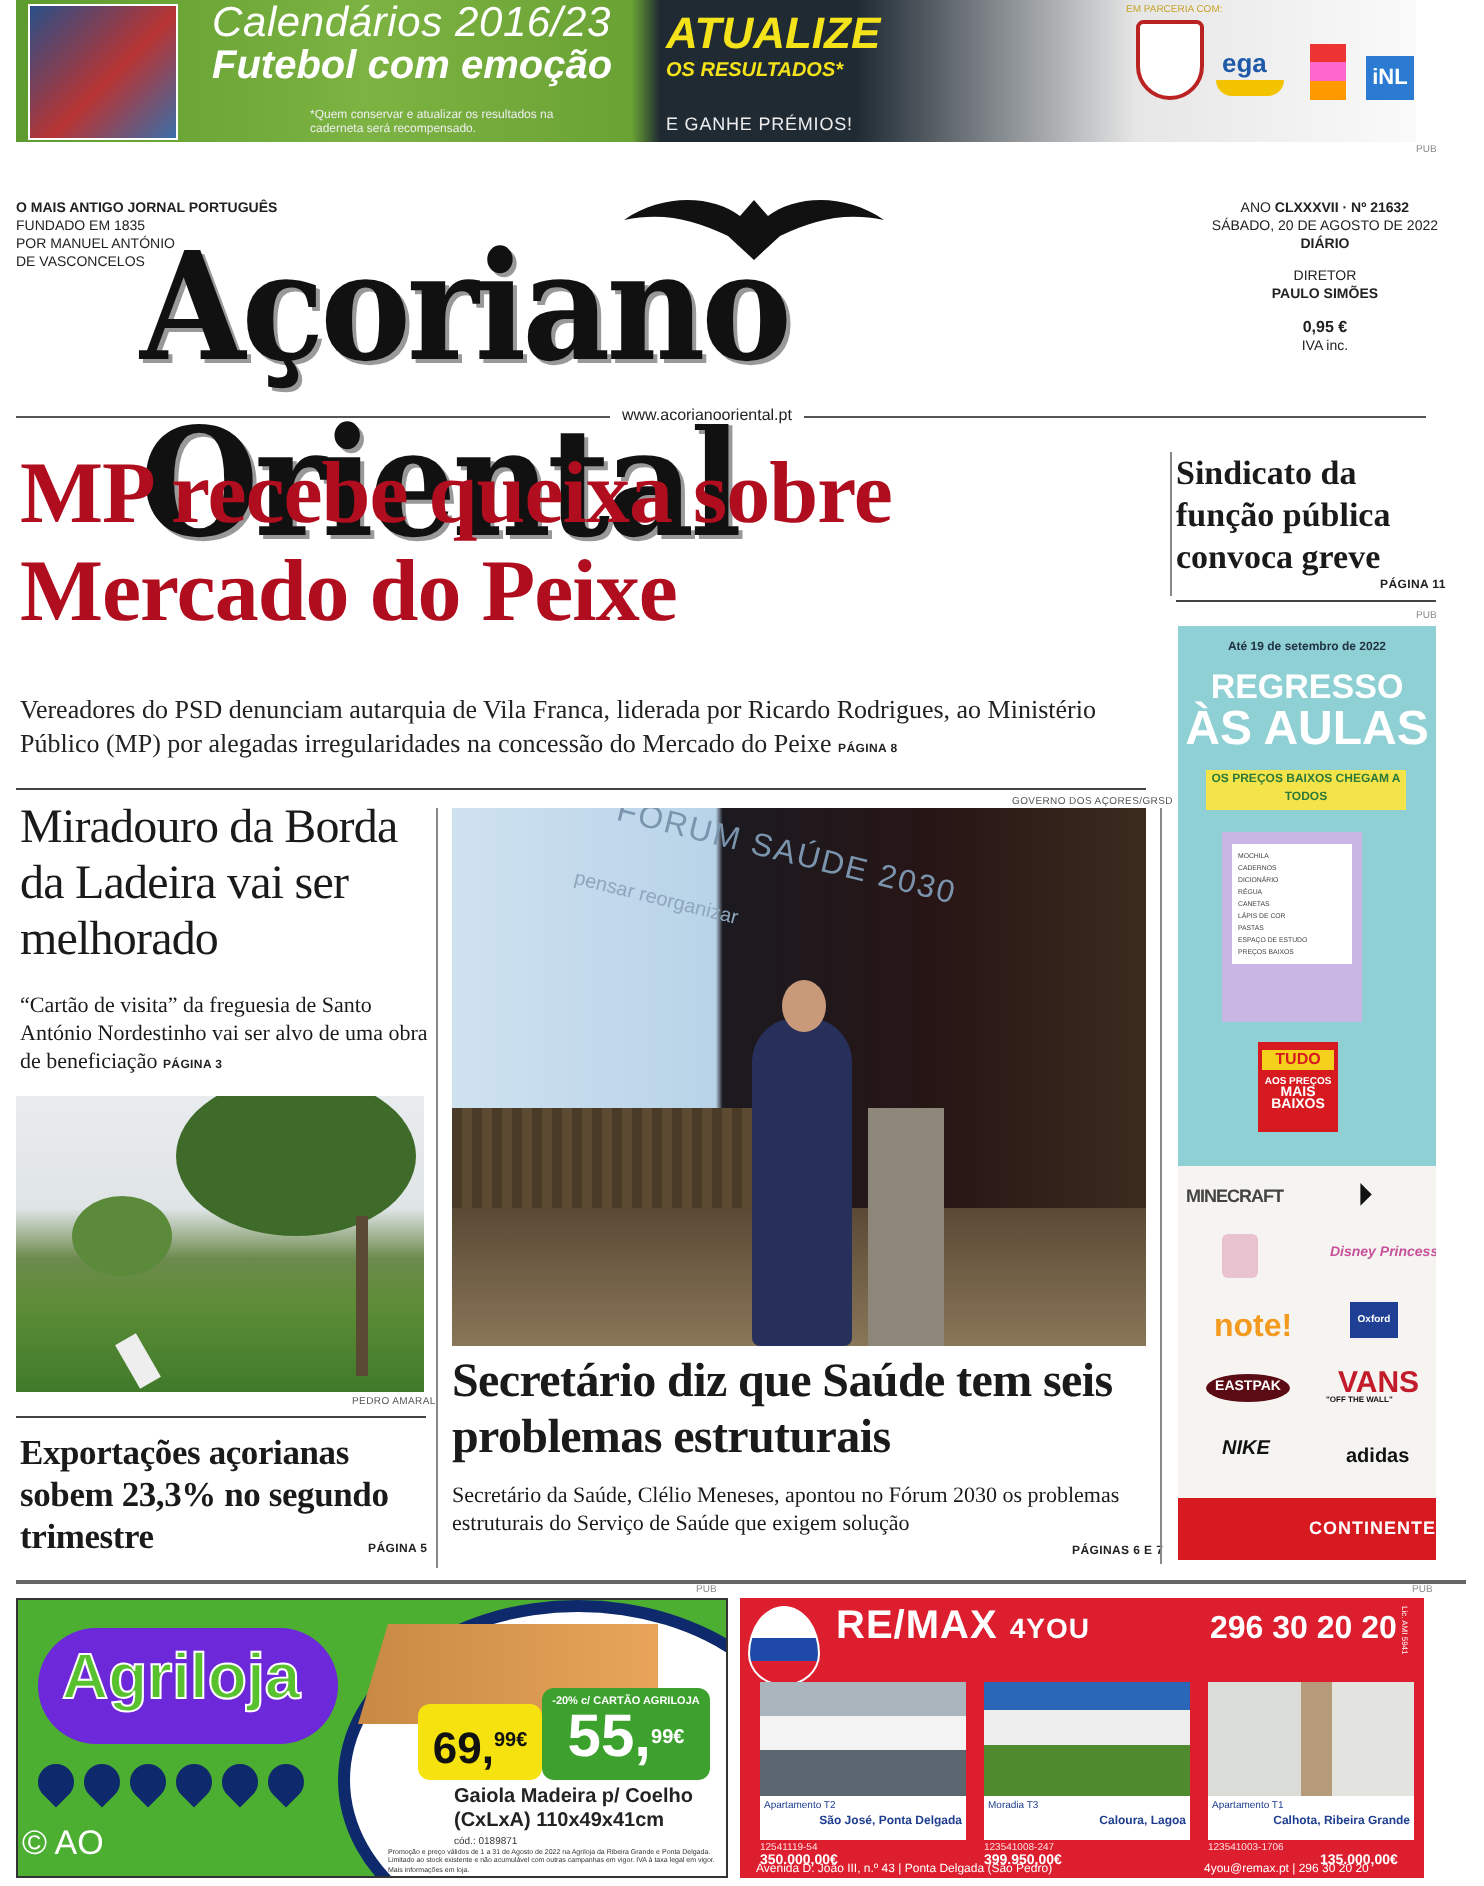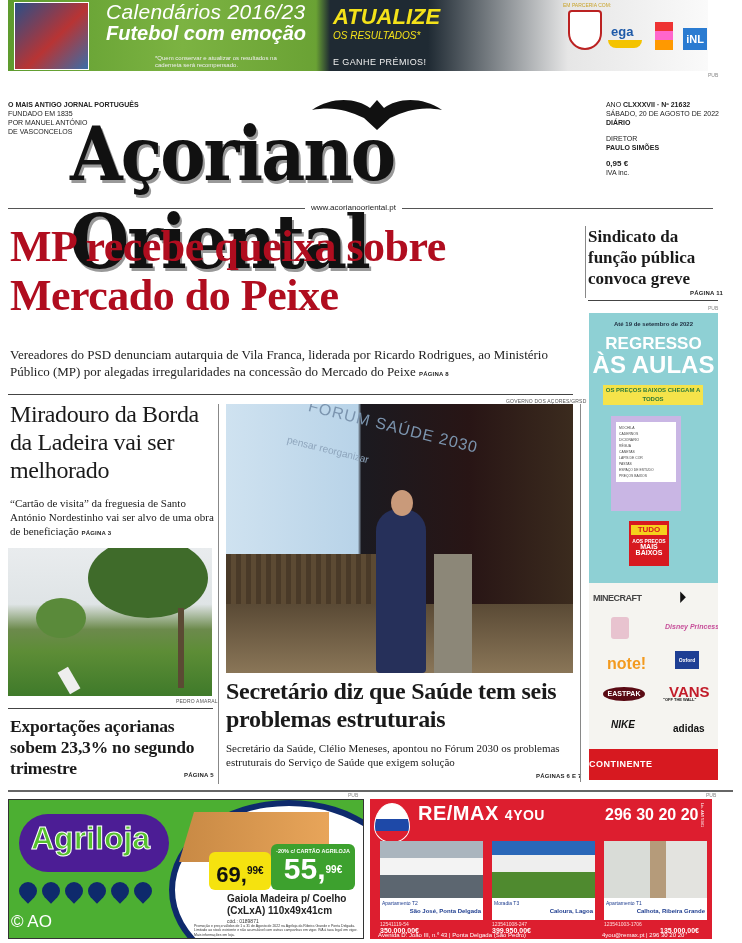--- a/index.html
+++ b/index.html
@@ -7,36 +7,36 @@
   .abs{position:absolute}
   .lserif{font-family:"Liberation Serif",serif}
 
   
   #top-ad{left:8px;top:0;width:700px;height:71px;overflow:hidden;background:linear-gradient(90deg,#5e9b2e 0%,#7cb342 25%,#6aa234 44%,#1f2a33 46%,#1f2a33 60%,#e6e6e6 80%,#fafafa 100%)}
   #top-ad .cards{left:6px;top:2px;width:75px;height:68px;background:linear-gradient(135deg,#2a4f88,#b83434 55%,#3a6ea8);border:1px solid #fff}
   #top-ad .t1{left:98px;top:0px;font-size:21px;color:#fff;font-style:italic;font-weight:300;letter-spacing:.3px}
   #top-ad .t2{left:98px;top:22px;font-size:20px;color:#fff;font-weight:bold;font-style:italic}
   #top-ad .note{left:147px;top:55px;font-size:6px;color:#eee;line-height:7px;width:130px}
   #top-ad .atual{left:325px;top:4px;font-size:22px;font-weight:bold;font-style:italic;color:#f4e21a}
-  #top-ad .res{left:325px;top:30px;font-size:10px;font-weight:normal;font-style:italic;color:#f4e21a}
+  #top-ad .res{left:325px;top:30px;font-size:10px;font-weight:bold;font-style:italic;color:#f4e21a}
   #top-ad .ganhe{left:325px;top:57px;font-size:9px;color:#eee;letter-spacing:.4px}
   #top-ad .ball{left:462px;top:4px;width:64px;height:64px;border-radius:50%;background:radial-gradient(circle at 40% 40%,#fff 0 30%,#444 34%,#9ad13a 70%,#1f2a33 72%)}
   #top-ad .ball span{position:absolute;left:14px;top:26px;font-size:9px;font-weight:bold;color:#222;background:#fff;padding:0 2px}
   #top-ad .parc{left:555px;top:2px;font-size:5px;color:#c9a32a}
   #top-ad .badge{left:560px;top:10px;width:34px;height:40px;background:#fff;border:2px solid #b22;border-radius:4px 4px 18px 18px}
   #top-ad .ega{left:603px;top:24px;font-size:13px;font-weight:bold;color:#1e5aa8}
   #top-ad .ega-swoosh{left:600px;top:40px;width:34px;height:8px;border-radius:0 0 20px 20px;background:#f4c300}
   #top-ad .pinkl{left:647px;top:22px;width:18px;height:28px;background:linear-gradient(#e33 0 33%,#f6c 33% 66%,#f90 66%)}
   #top-ad .inl{left:675px;top:28px;width:24px;height:22px;background:#2a7bd1;color:#fff;font-size:11px;font-weight:bold;text-align:center;line-height:22px}
   .pub{font-size:5px;color:#888}
 
   
   .mh-left{left:8px;top:100px;font-size:7px;line-height:9px;color:#222}
   .mh-left b{font-weight:bold}
-  .mh-right{right:23px;top:100px;font-size:7px;line-height:9px;text-align:left;color:#222}
+  .mh-right{right:23px;top:100px;font-size:7px;line-height:9px;text-align:center;color:#222}
   #logo{left:70px;top:118px;width:600px;font-family:"DejaVu Serif",serif;font-size:68px;font-weight:bold;letter-spacing:-2px;color:#111;text-shadow:2px 2px 0 #999;transform:scaleY(1.1)}
   #eagle{left:312px;top:92px;width:130px;height:40px}
   #url-line{left:8px;top:208px;width:705px;height:1px;background:#555}
   #url{left:305px;top:203px;background:#fff;padding:0 6px;font-size:8px;color:#222}
 
   
   #lead-title{left:10px;top:222px;width:575px;font-size:44px;line-height:49px;color:#b00d1f;font-weight:bold;letter-spacing:-.5px}
   #lead-sub{left:10px;top:346px;width:575px;font-size:13px;line-height:17px;color:#222}
   .pag{font-family:"Liberation Sans",sans-serif;font-size:6px;font-weight:bold;letter-spacing:.2px;color:#222}
   .rule{height:1px;background:#444}
@@ -49,21 +49,21 @@
   #ad-cont .date{left:0;top:8px;width:129px;text-align:center;font-size:6px;font-weight:bold;color:#234}
   #ad-cont .reg{left:0;top:22px;width:129px;text-align:center;font-size:17px;font-weight:bold;color:#fff;line-height:18px}
   #ad-cont .aulas{left:0;top:38px;width:129px;text-align:center;font-size:24px;font-weight:bold;color:#fff}
   #ad-cont .band{left:14px;top:72px;width:100px;height:20px;background:#f5e34a;font-size:6px;font-weight:bold;color:#2c7a3a;text-align:center;line-height:9px;padding-top:1px}
   #ad-cont .note{left:22px;top:103px;width:70px;height:95px;background:#c9b6e4;padding:6px 5px}
   #ad-cont .note ul{list-style:none;background:#fff;padding:3px;font-size:3.4px;line-height:6px;color:#444}
   #ad-cont .tudo{left:40px;top:208px;width:40px;height:45px;background:#d71920;color:#fff;text-align:center;font-size:5px;font-weight:bold;line-height:6px;padding-top:4px}
   #ad-cont .tudo b{display:block;background:#f5d11c;color:#d71920;font-size:8px;margin:0 2px 3px;line-height:10px}
   #ad-cont .brands{left:0;top:270px;width:156px;height:175px;background:#f5f4f0}
   #ad-cont .brands div{position:absolute;font-weight:bold;text-align:center}
-  #ad-cont .contbar{left:0;top:436px;width:129px;height:31px;background:#d71920;color:#fff;font-size:9px;font-weight:bold;text-align:left;line-height:31px;letter-spacing:.5px}
+  #ad-cont .contbar{left:0;top:436px;width:129px;height:31px;background:#d71920;color:#fff;font-size:9px;font-weight:bold;text-align:right;line-height:31px;letter-spacing:.5px}
 
   
   #mira{left:10px;top:400px;width:205px;font-size:24px;line-height:28px;font-weight:normal;letter-spacing:-.4px}
   #mira-sub{left:10px;top:496px;width:205px;font-size:11px;line-height:14px}
   #photo-mira{left:8px;top:548px;width:204px;height:148px;background:linear-gradient(180deg,#e9ecee 0%,#dfe4e6 38%,#6c8a4c 55%,#5d8d36 70%,#3f7a2a 100%);overflow:hidden}
   .credit{font-size:5px;color:#555;letter-spacing:.2px}
   #vrule2{left:218px;top:404px;width:1px;height:380px;background:#888}
   #expo{left:10px;top:716px;width:205px;font-size:17.5px;line-height:21px;font-weight:bold;letter-spacing:-.2px}
 
   
@@ -74,21 +74,21 @@
   #photo-sec .man{left:150px;top:105px;width:50px;height:164px;background:#26305a;border-radius:22px 22px 4px 4px}
   #photo-sec .head{left:165px;top:86px;width:22px;height:26px;background:#c99a7a;border-radius:50%}
   #photo-sec .podium{left:208px;top:150px;width:38px;height:119px;background:#8c8778}
   #sec-title{left:226px;top:677px;width:355px;font-size:24px;line-height:28px;font-weight:bold;letter-spacing:-.3px}
   #sec-sub{left:226px;top:741px;width:355px;font-size:11px;line-height:14px}
   #vrule3{left:580px;top:404px;width:1px;height:378px;background:#888}
 
   
   #hr-bottom{left:8px;top:790px;width:725px;height:2px;background:#666}
   #agri{left:8px;top:799px;width:356px;height:140px;background:#4caf32;overflow:hidden;border:1px solid #333}
-  #agri .logo{left:10px;top:14px;width:150px;height:58px;background:#4c1d95;border-radius:30px}
+  #agri .logo{left:10px;top:14px;width:150px;height:58px;background:#6d28d9;border-radius:30px}
   #agri .logo span{position:absolute;left:12px;top:6px;font-size:32px;font-weight:bold;color:#57c22e;-webkit-text-stroke:1px #fff}
   #agri .icons{left:10px;top:82px;width:140px;height:22px}
   #agri .icons i{display:inline-block;width:18px;height:18px;border-radius:50% 50% 50% 0;transform:rotate(-45deg);background:#0e2a6c;margin-right:5px}
   #agri .swoosh{left:160px;top:0;width:240px;height:180px;border-radius:50%;background:#fff;border:6px solid #0e2a6c}
   #agri .cage{left:170px;top:12px;width:150px;height:50px;background:linear-gradient(90deg,#c88944,#e8a55a);clip-path:polygon(10% 0,100% 0,100% 100%,0 100%)}
   #agri .price1{left:200px;top:52px;width:62px;height:38px;background:#f5e20f;border-radius:6px;font-size:22px;font-weight:bold;color:#111;text-align:center;line-height:38px}
   #agri .price1 sup{font-size:10px}
   #agri .price2{left:262px;top:44px;width:84px;height:46px;background:#3da12e;border-radius:6px;color:#fff;text-align:center;font-weight:bold}
   #agri .price2 .l{font-size:5.5px;line-height:7px;display:block;padding-top:4px}
   #agri .price2 .v{font-size:30px;line-height:28px}

